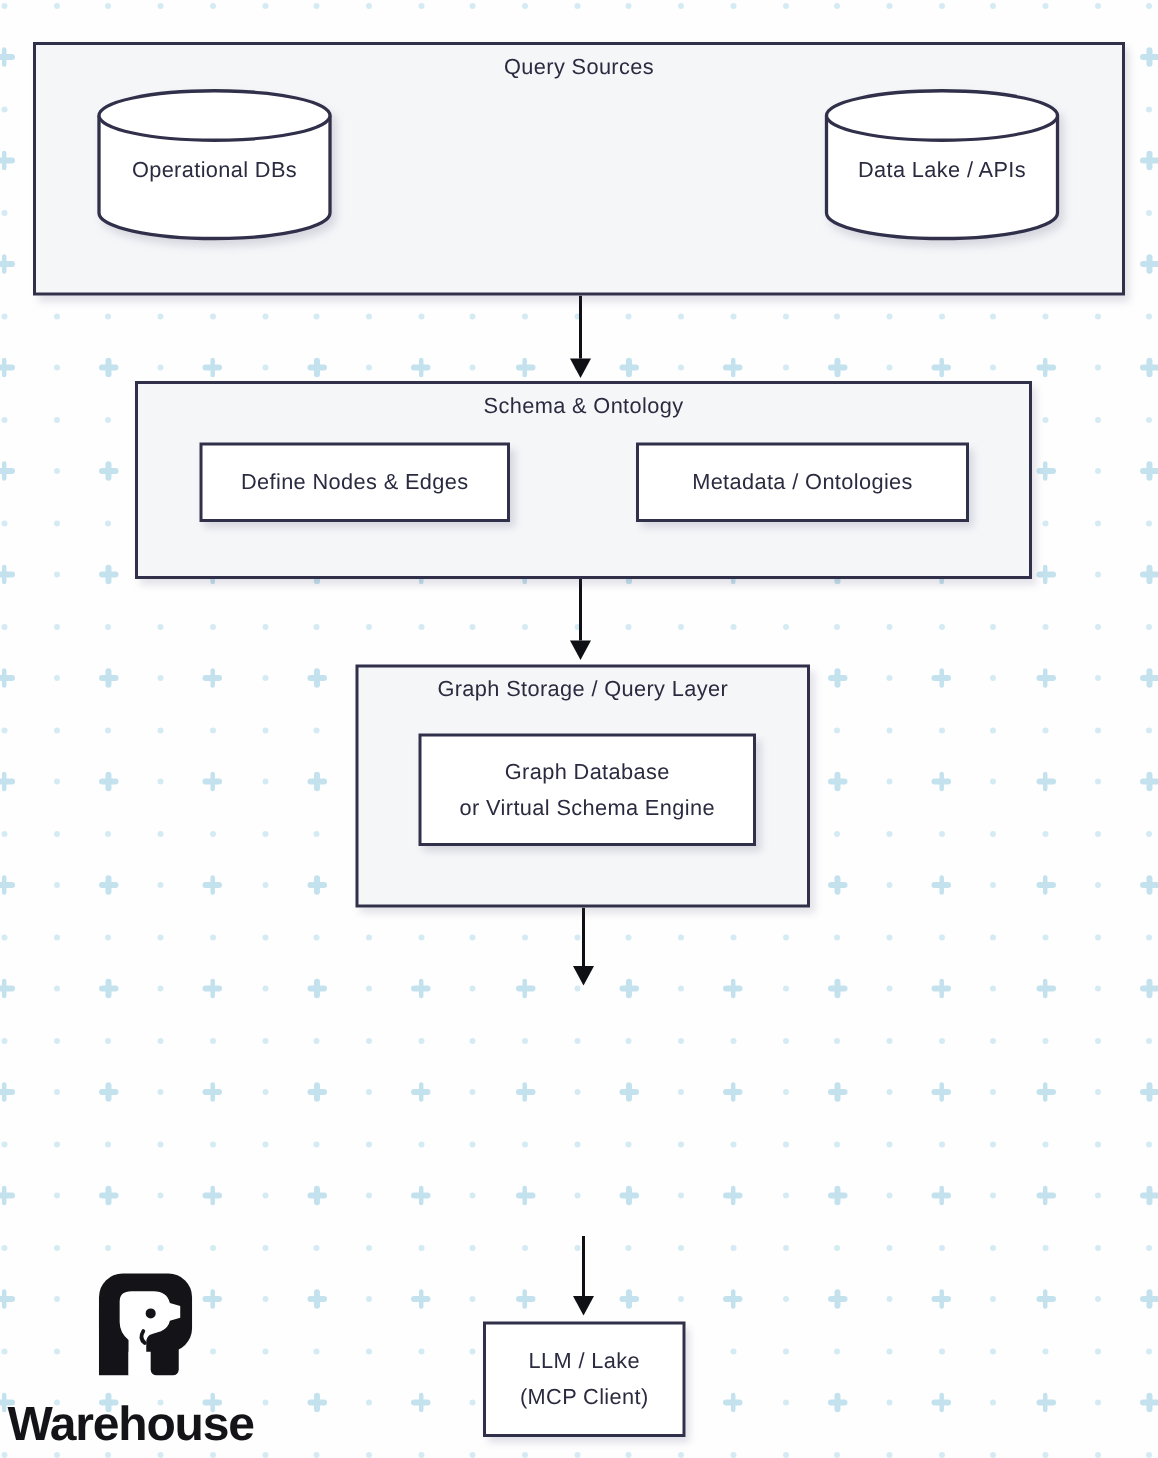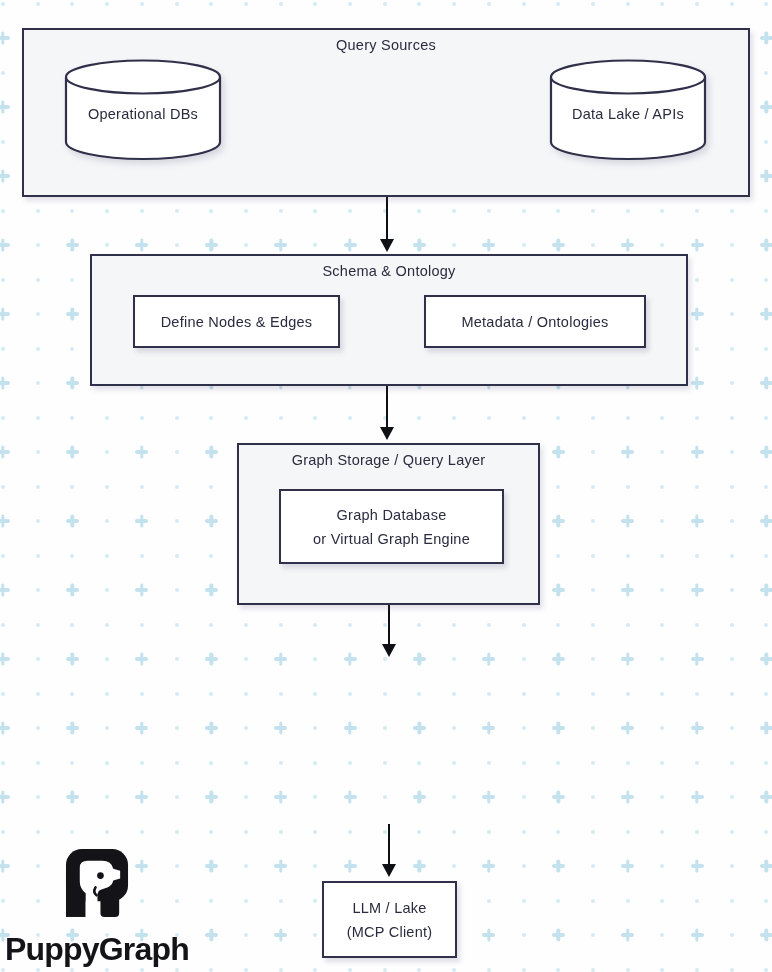--- a/index.html
+++ b/index.html
@@ -744,21 +744,21 @@
       <div>Metadata / Ontologies</div>
     </div>
   </section>
 
   <div class="arrow" style="left:386px;top:386px;height:41px;"></div>
 
   <section class="panel" style="left:237px;top:443px;width:303px;height:162px;">
     <div class="panel-title">Graph Storage / Query Layer</div>
     <div class="inner-box" style="left:40px;top:44px;width:225px;height:75px;">
       <div>Graph Database</div>
-      <div>or Virtual Graph Engine</div>
+      <div>or Virtual Schema Engine</div>
     </div>
   </section>
 
   <div class="arrow" style="left:388px;top:605px;height:39px;"></div>
 
 
   <div class="arrow" style="left:388px;top:824px;height:40px;"></div>
 
   <div class="inner-box" style="left:322px;top:881px;width:135px;height:77px;z-index:2;">
     <div>LLM / Lake</div>
@@ -768,15 +768,15 @@
   <div class="logo-icon">
     <svg width="65" height="69" viewBox="0 0 66 70">
       <rect x="1" y="1" width="63" height="53" rx="16" fill="#141418"></rect>
       <rect x="1" y="24" width="20" height="46" fill="#141418"></rect>
       <rect x="36" y="28" width="19" height="42" rx="4" fill="#141418"></rect>
       <path d="M23 13 h15 q9 0 11 8 l7 2 v8 l-7 2 q-1 5 -6 7 l-6 2 q-4 1 -4 6 v22 h-12 v-24 q-6 -5 -6 -12 v-14 q0 -7 8 -7 z" fill="#ffffff"></path>
       <circle cx="36" cy="28" r="3.4" fill="#141418"></circle>
       <path d="M31 40 q-3 5 1 8" stroke="#141418" stroke-width="2.6" fill="none" stroke-linecap="round"></path>
     </svg>
   </div>
-  <div class="wordmark">PuppyGraph</div>
+  <div class="wordmark">Warehouse</div>
 
 </div>
 
 </body></html>

